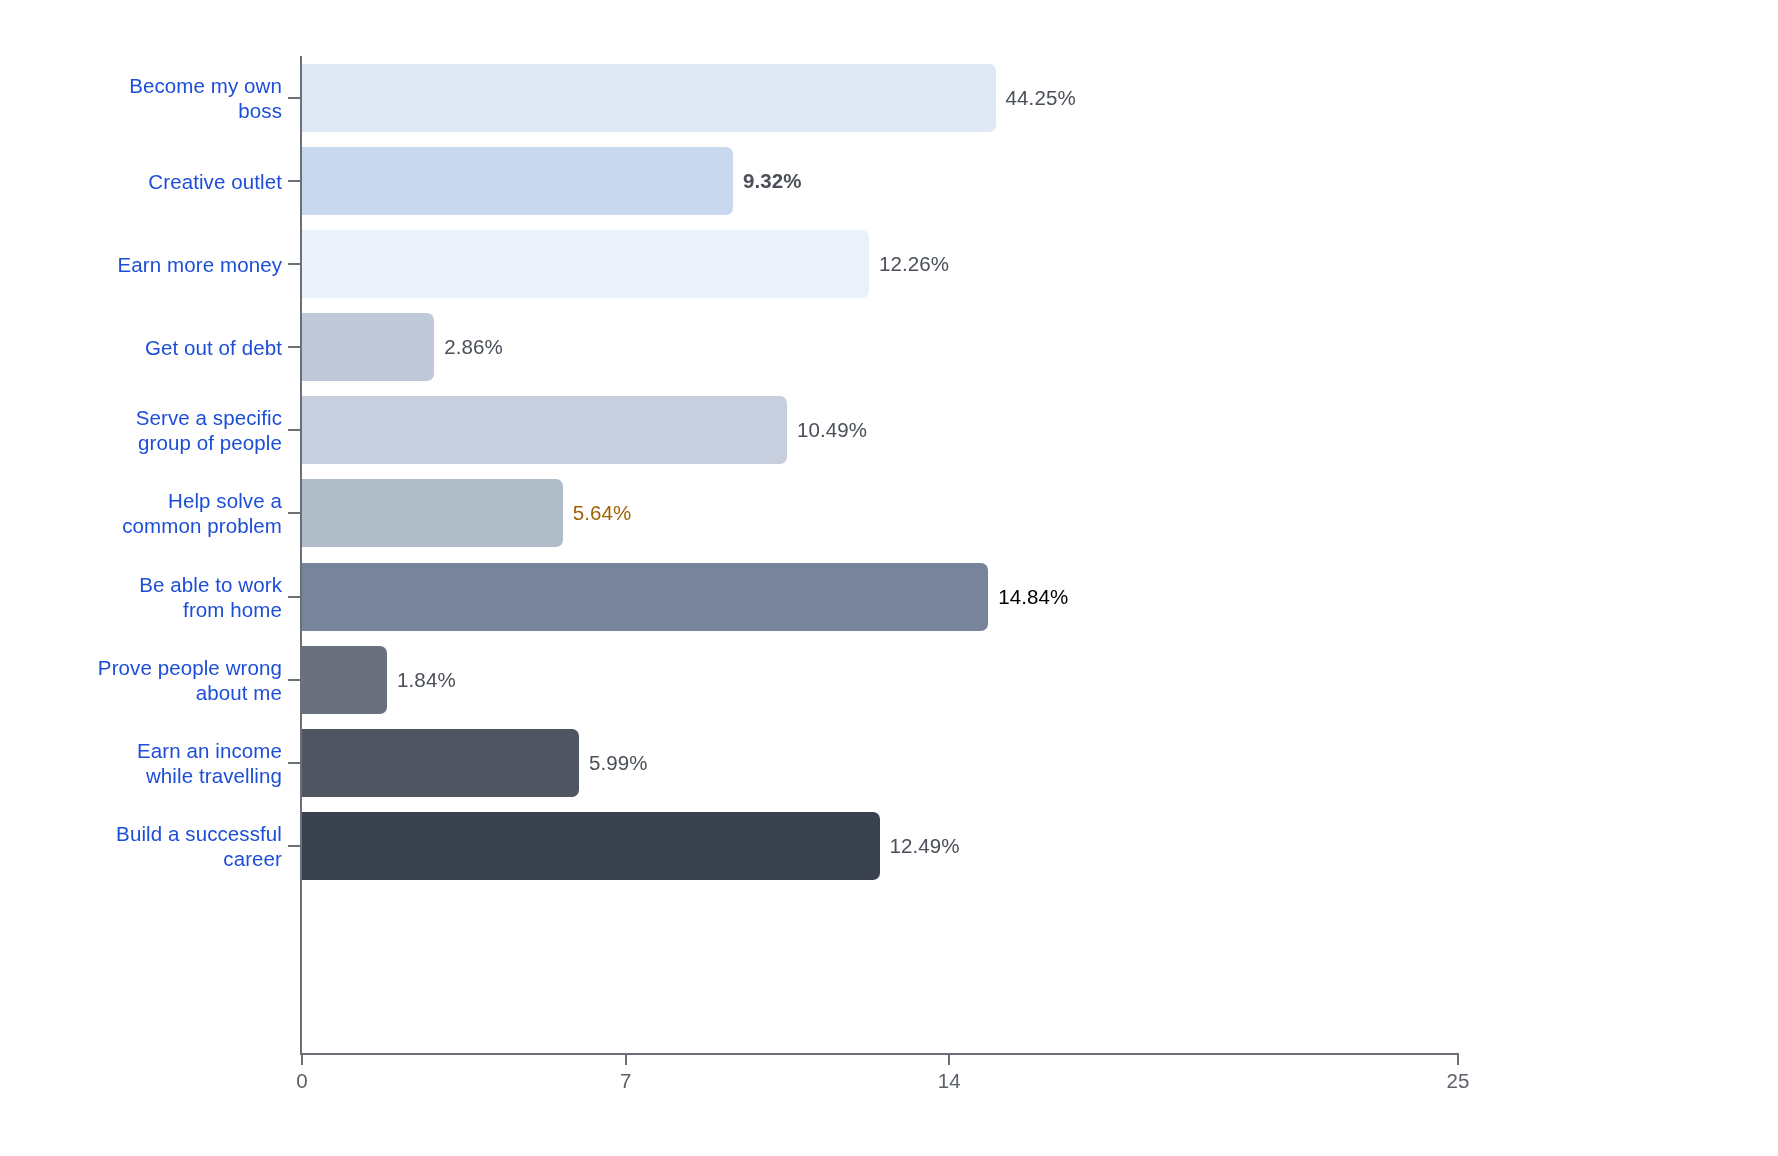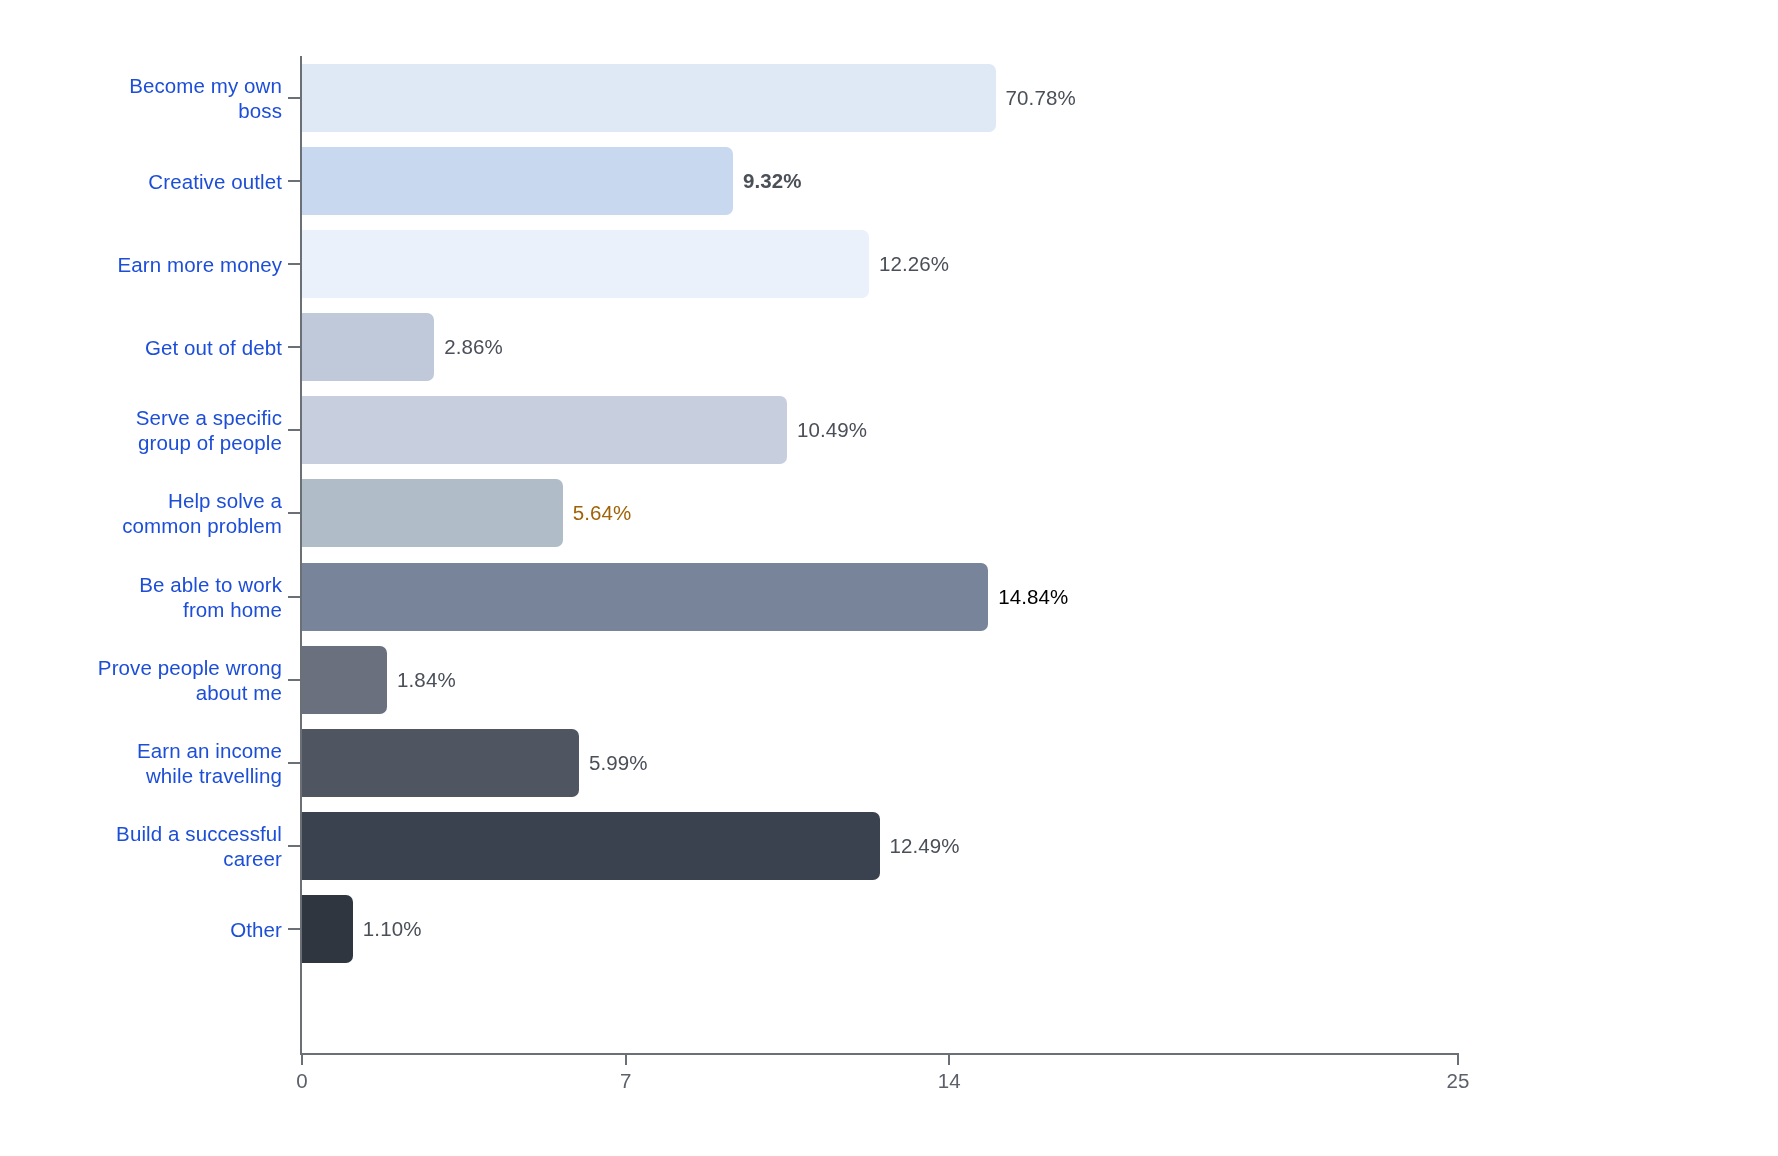--- a/index.html
+++ b/index.html
@@ -138,21 +138,21 @@
 
     <div class="y-axis-line"></div>
     <div class="x-axis-line"></div>
 
     <div class="rows" id="rows">
         <div class="row">
           <div class="cat-label">Become my own
 boss</div>
           <div class="y-tick"></div>
           <div class="bar" style="width: 693.6px; background: rgb(223, 233, 245);"></div>
-          <div class="bar-value" style="left: 1005.6px; color: rgb(74, 79, 88);">70.78%</div>
+          <div class="bar-value" style="left: 1005.6px; color: rgb(74, 79, 88);">44.25%</div>
         </div>
         <div class="row">
           <div class="cat-label">Creative outlet</div>
           <div class="y-tick"></div>
           <div class="bar" style="width: 430.957px; background: rgb(199, 216, 239);"></div>
           <div class="bar-value" style="left: 742.957px; color: rgb(74, 79, 88); font-weight: bold;">9.32%</div>
         </div>
         <div class="row">
           <div class="cat-label">Earn more money</div>
           <div class="y-tick"></div>
@@ -199,26 +199,20 @@
           <div class="y-tick"></div>
           <div class="bar" style="width: 276.978px; background: rgb(79, 86, 98);"></div>
           <div class="bar-value" style="left: 588.978px; color: rgb(74, 79, 88);">5.99%</div>
         </div>
         <div class="row">
           <div class="cat-label">Build a successful
 career</div>
           <div class="y-tick"></div>
           <div class="bar" style="width: 577.538px; background: rgb(59, 66, 79);"></div>
           <div class="bar-value" style="left: 889.538px; color: rgb(74, 79, 88);">12.49%</div>
-        </div>
-        <div class="row">
-          <div class="cat-label">Other</div>
-          <div class="y-tick"></div>
-          <div class="bar" style="width: 50.864px; background: rgb(47, 54, 64);"></div>
-          <div class="bar-value" style="left: 362.864px; color: rgb(74, 79, 88);">1.10%</div>
         </div>
       </div>
 
     <div class="x-ticks" id="x-ticks">
         <div class="x-tick-mark" style="left: 301px;"></div>
         <div class="x-tick-label" style="left: 302px;">0</div>
         <div class="x-tick-mark" style="left: 624.68px;"></div>
         <div class="x-tick-label" style="left: 625.68px;">7</div>
         <div class="x-tick-mark" style="left: 948.36px;"></div>
         <div class="x-tick-label" style="left: 949.36px;">14</div>

